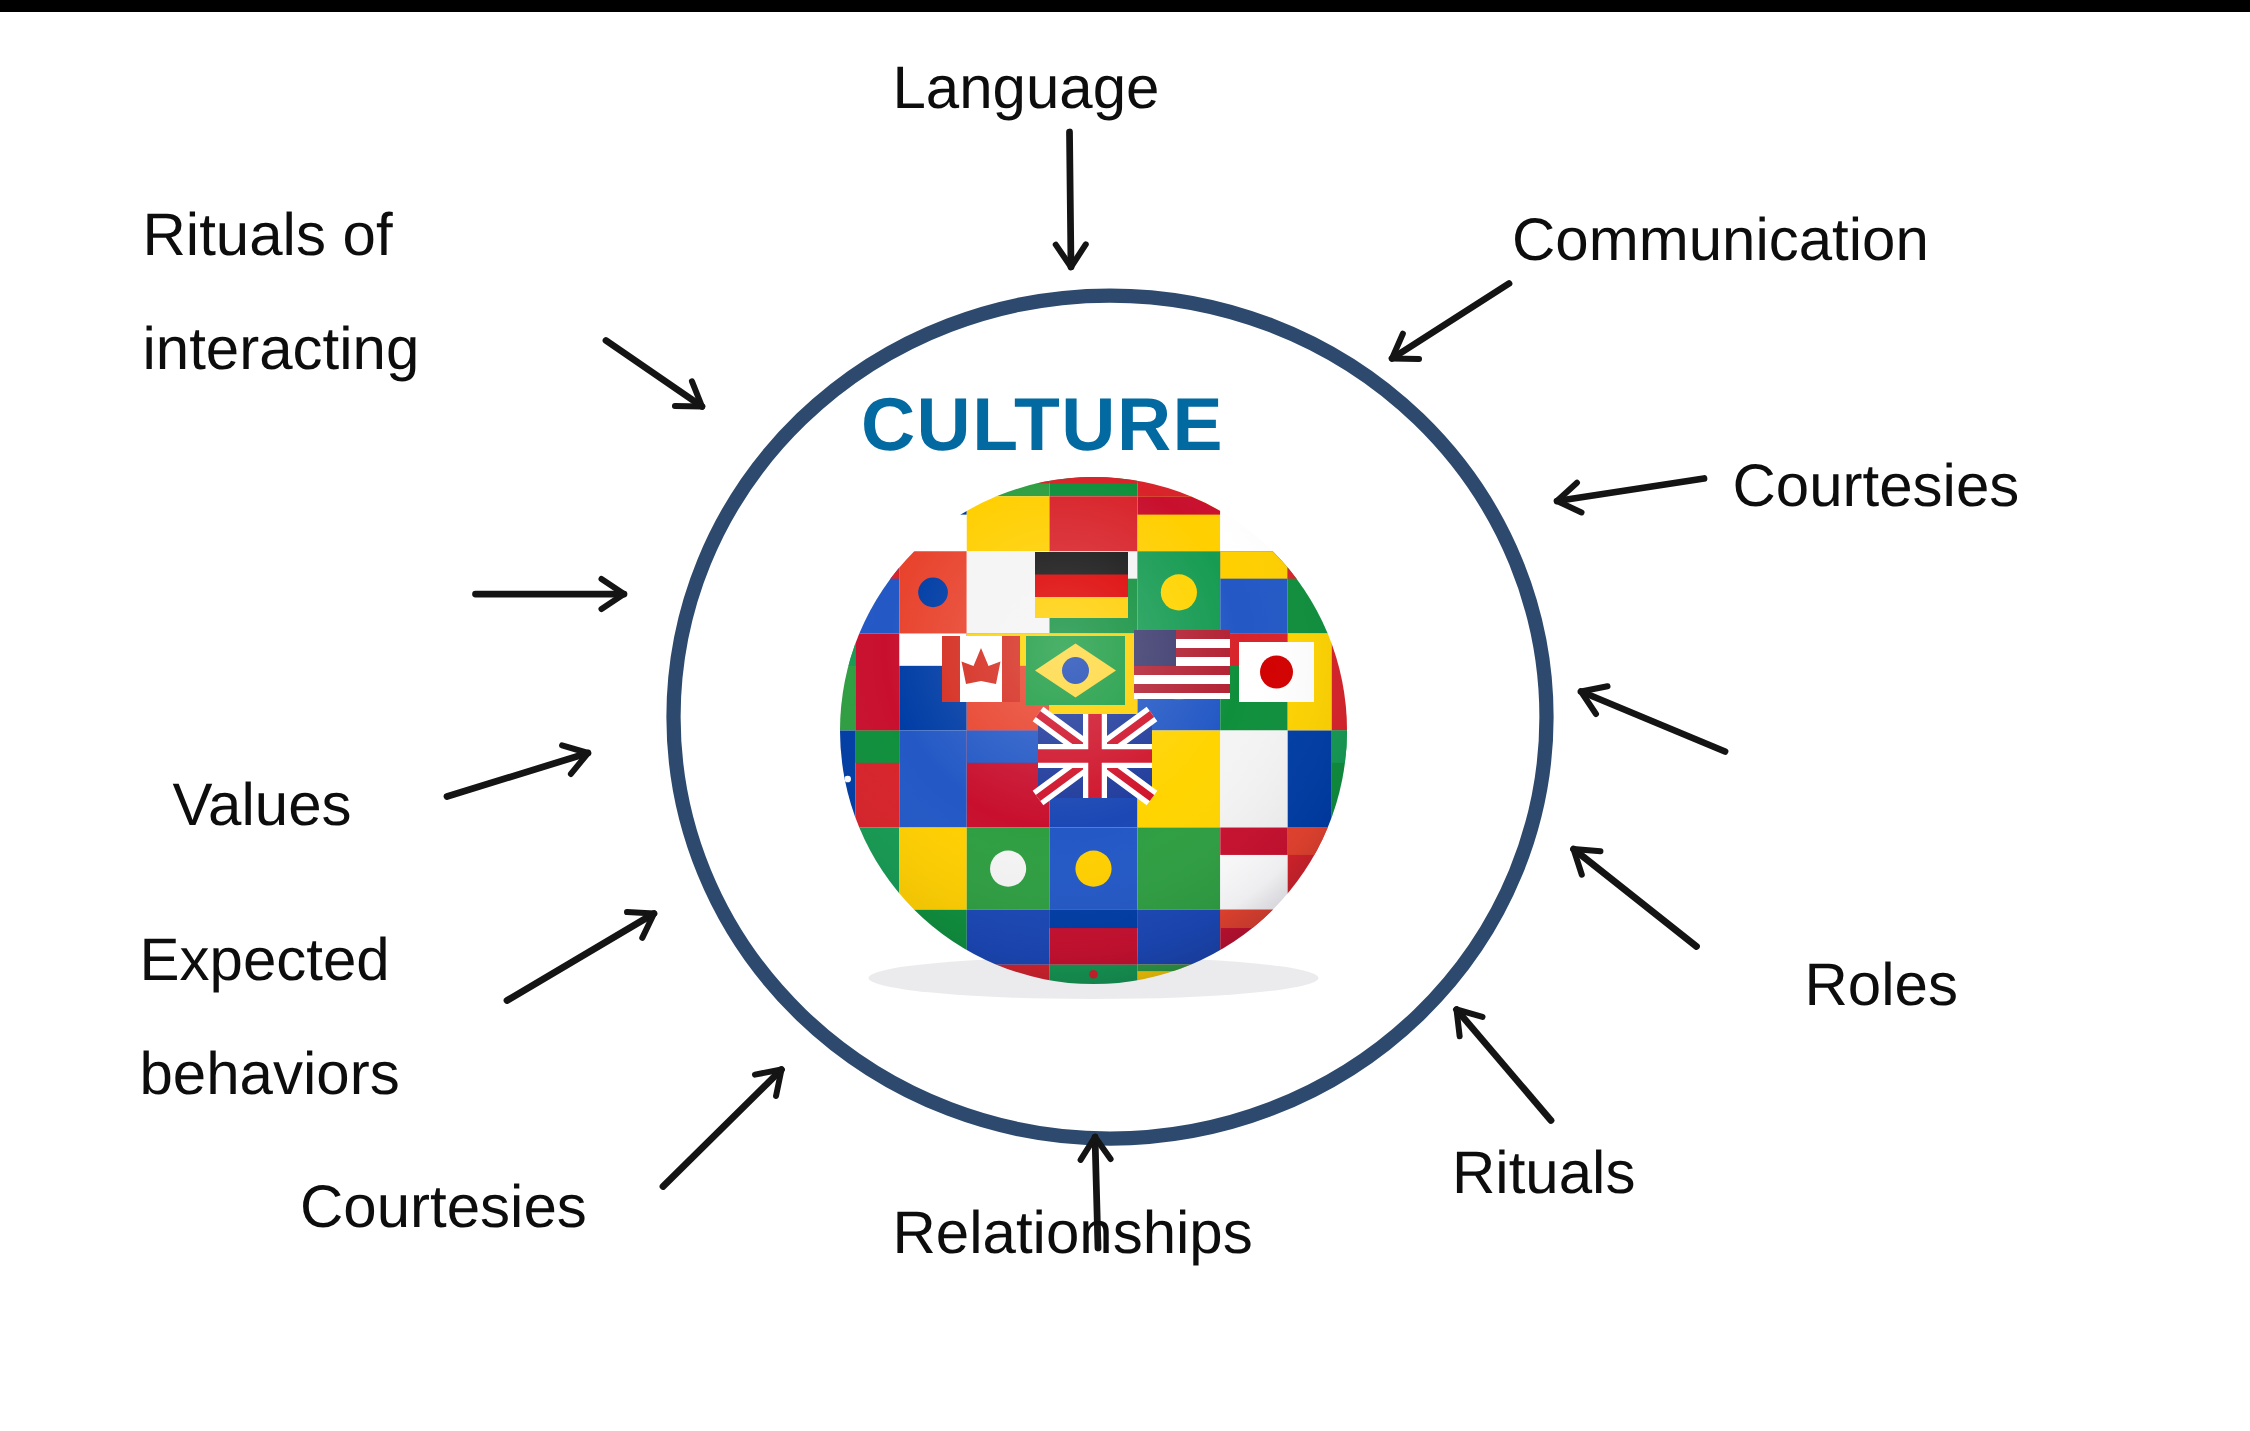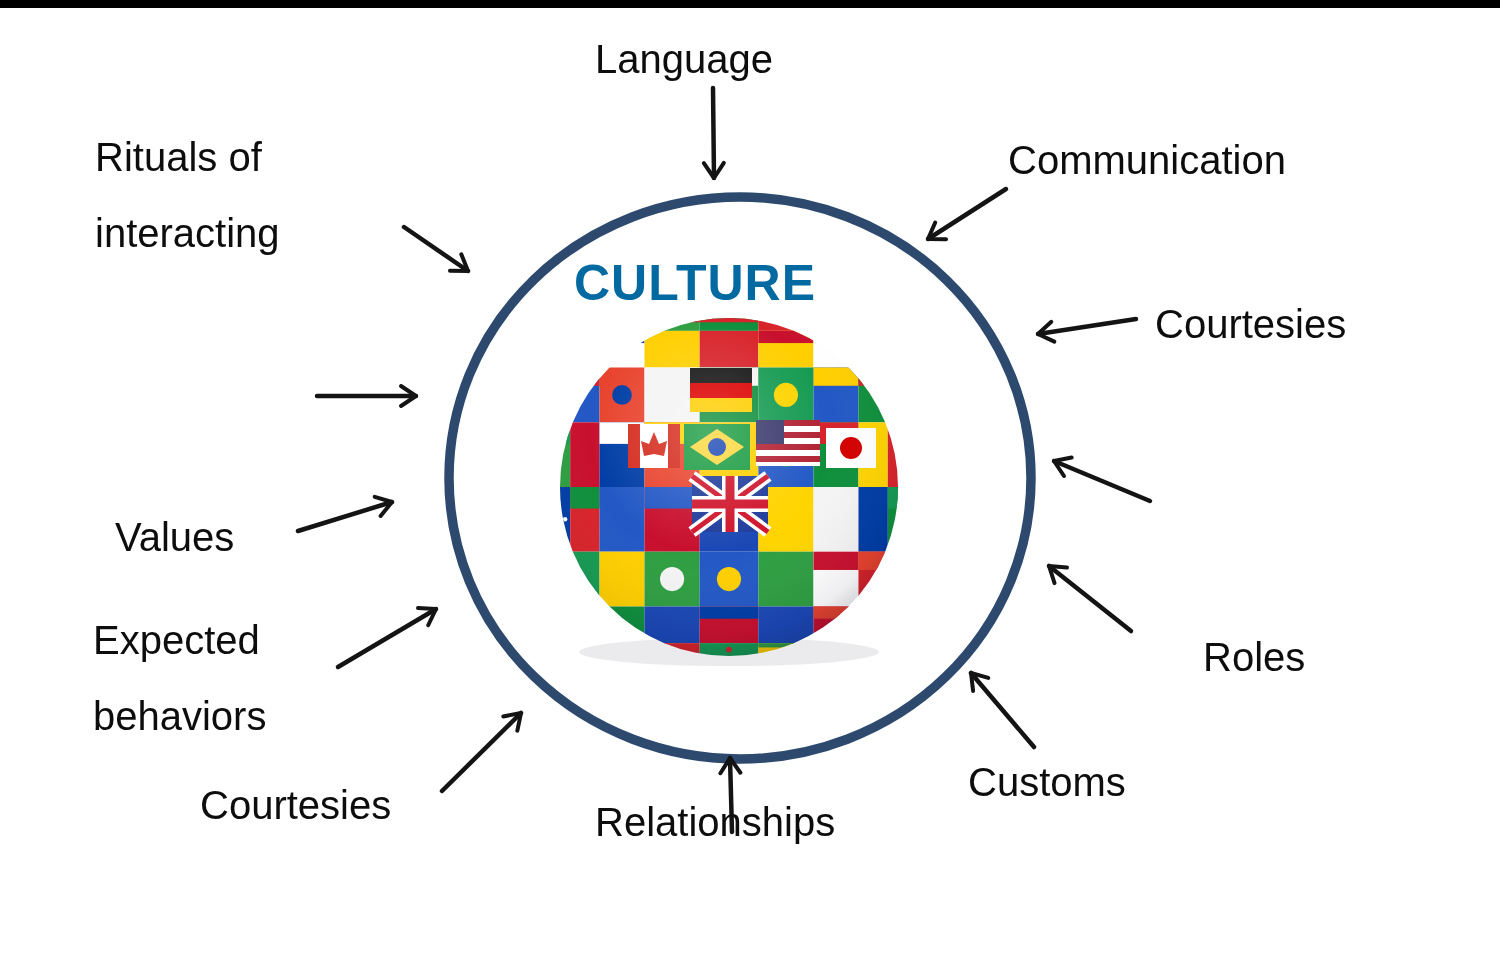--- a/index.html
+++ b/index.html
@@ -224,21 +224,21 @@
       <line x1="732" y1="832" x2="730" y2="758" marker-end="url(#ah)"></line>
     </g>
   </svg>
 
   <div class="culture-title">CULTURE</div>
 
   <div class="lbl" id="lbl-language">Language</div>
   <div class="lbl" id="lbl-communication">Communication</div>
   <div class="lbl" id="lbl-courtesies">Courtesies</div>
   <div class="lbl" id="lbl-roles">Roles</div>
-  <div class="lbl" id="lbl-customs">Customs</div>
+  <div class="lbl" id="lbl-customs">Rituals</div>
   <div class="lbl" id="lbl-relationships">Relationships</div>
   <div class="lbl" id="lbl-practices">Courtesies</div>
   <div class="lbl" id="lbl-values">Values</div>
   <div class="lbl" id="lbl-expected">Expected
 behaviors</div>
   <div class="lbl" id="lbl-manners">Rituals of
 interacting</div>
 
 </div>
 

